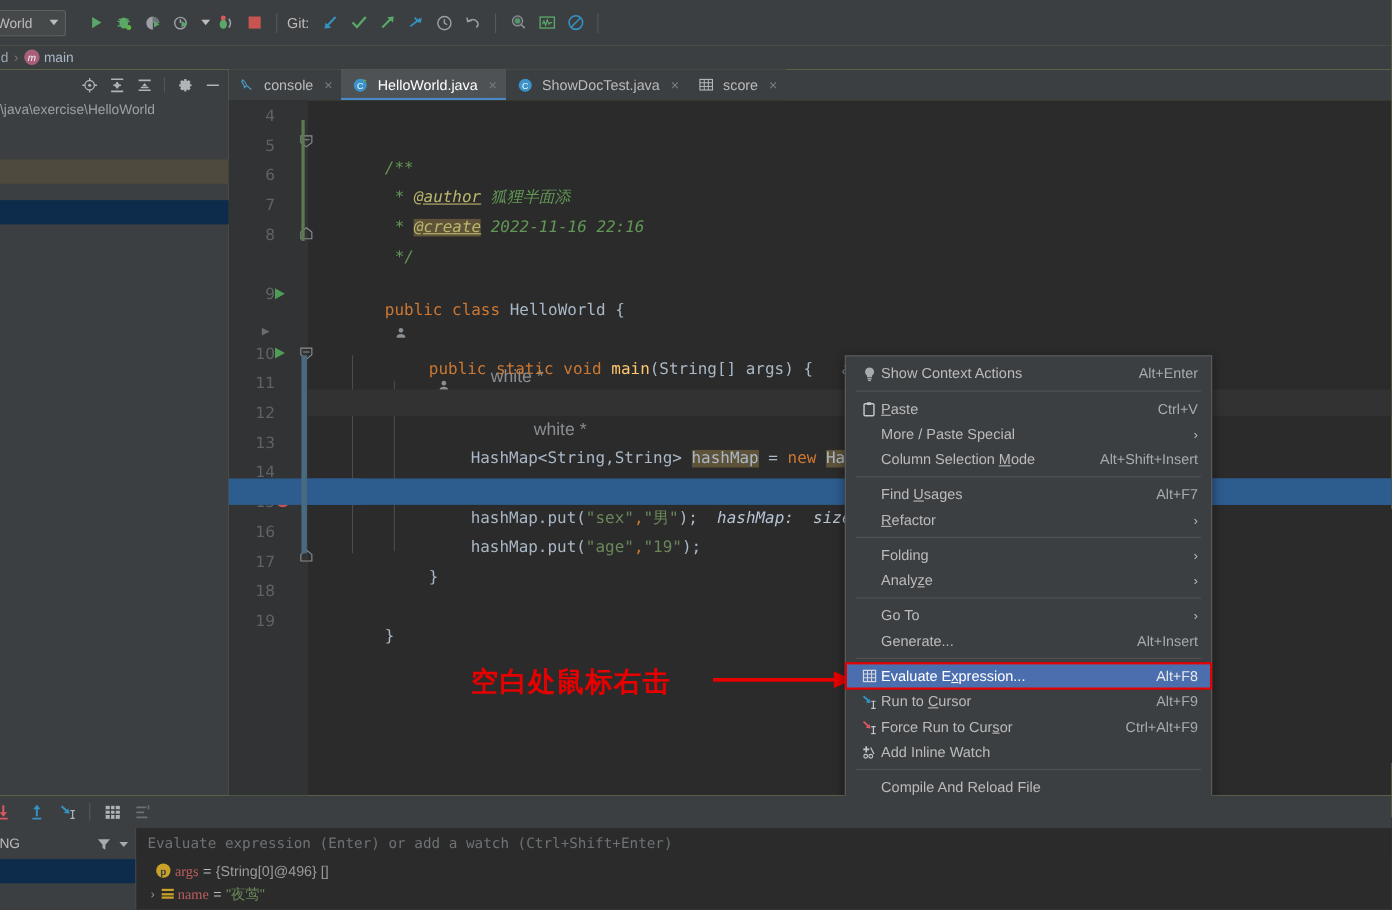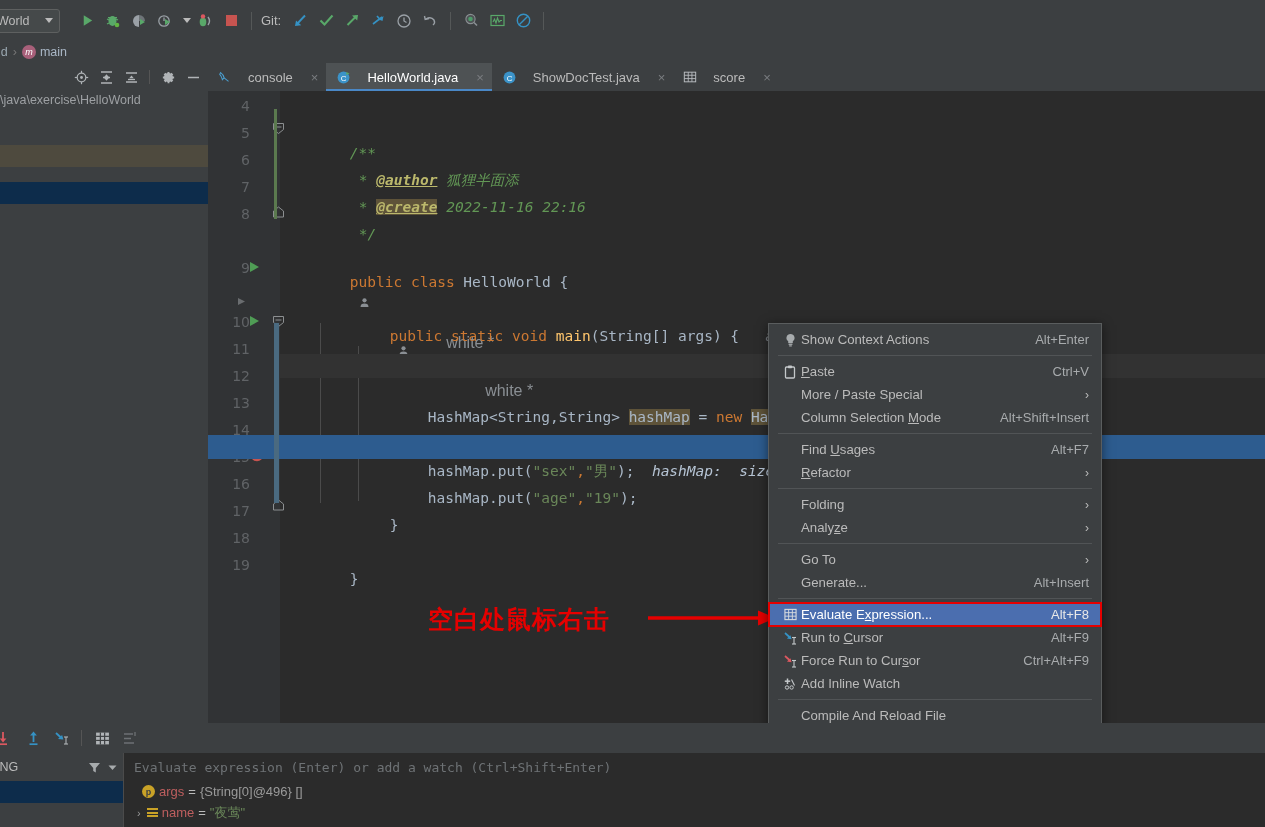--- a/index.html
+++ b/index.html
@@ -36,41 +36,41 @@
   .lp-head { position:absolute; left:0; top:0; width:208px; height:28px; display:flex; align-items:center;
              justify-content:flex-end; padding-right:4px; gap:3px; }
   .lp-ico { width:22px;height:22px;display:flex;align-items:center;justify-content:center; }
   .lp-sep { width:1px;height:14px;background:#555;margin:0 4px; }
   .lp-path { position:absolute; left:0; top:30px; font-size:12.5px; color:#9da0a3; white-space:nowrap; }
   .lp-rows { position:absolute; left:0; top:56px; width:208px; }
   .lp-row { height:21px; }
 
   
   .tabsbar { position:absolute; left:208px; top:63px; width:1057px; height:28px; background:#3c3f41; display:flex; }
-  .tab { height:28px; display:flex; align-items:center; padding:0 8px 0 10px; gap:16px;
+  .tab { height:28px; display:flex; align-items:center; padding:0 8px 0 10px; gap:8px;
          font-size:13px; color:#bbbbbb; position:relative; background:#3c3f41; }
   .tab.active { background:#4e5254; color:#ffffff; }
   .tab.active::after { content:""; position:absolute; left:0; bottom:0; width:100%; height:2px; background:#4a88c7; }
   .tab .x { color:#7a7d80; font-size:13px; margin-left:2px; }
 
   
   .editor { position:absolute; left:208px; top:91px; width:1057px; height:632px; background:#2b2b2b;
             font-family:"DejaVu Sans Mono", monospace; font-size:14.5px; }
   .gutter { position:absolute; left:0; top:0; width:72px; height:632px; background:#313335; }
   .lnum { position:absolute; right:30px; color:#606366; font-size:14px; font-family:"DejaVu Sans", sans-serif; }
   .codearea { position:absolute; left:72px; top:0; right:0; height:632px; }
   .cline { position:absolute; left:0; right:0; height:24px; white-space:pre; font-size:14.5px; line-height:24px; }
   .sel-line { background:#2d5c8f; }
   .stripe-green { position:absolute; left:66px; width:3px; background:#5b7a4f; }
   .stripe-blue { position:absolute; left:66px; width:5px; background:#4a6a80; }
   .indentguide { position:absolute; width:1px; background:#4b4b4b; }
 
   
   .kw { color:#cc7832; } .str { color:#6a8759; }
-  .cmt { color:#629755; font-style:italic; } .tag { color:#bbb86c; text-decoration:underline; font-style:italic; font-weight:bold;}
+  .cmt { color:#629755; font-style:italic; } .tag { color:#bbb86c; text-decoration:underline; font-style:italic; font-weight:normal;}
   .tagbg { background:#5e5339; }
   .ident { color:#a9b7c6; } .mth { color:#ffc66d; }
   .varhl { background:#5e5339; }
   .inlay { color:#787d82; font-style:italic; }
   .implusr { color:#8a8f94; font-size:16px; font-family:"Liberation Sans",sans-serif; font-style:normal; }
 
   
   .anno { position:absolute; color:#e60000; font-size:25px; font-weight:bold; white-space:nowrap;
           font-family:"DejaVu Sans", sans-serif; letter-spacing:1px; }
 
@@ -94,21 +94,21 @@
   .bt-ico { width:26px;height:26px;display:flex;align-items:center;justify-content:center; }
   .bt-sep { width:1px;height:16px;background:#555;margin:0 5px; }
   .bframes { position:absolute; left:0; top:30px; width:124px; height:74px; background:#3c3f41; }
   .bf-head { height:28px; display:flex; align-items:center; padding-left:0; font-size:12.5px; color:#bbb; }
   .bf-row { height:22px; background:#0d2c4b; }
   .bvars { position:absolute; left:124px; top:30px; right:0; height:74px; background:#2b2b2b;text-align:right; }
   .evalbar { height:28px; background:#3c3f41; display:flex; align-items:center; }
   .evalinput { flex:1; height:28px; background:#2b2b2b; display:flex; align-items:center; padding-left:10px;
                font-family:"DejaVu Sans Mono", monospace; font-size:13px; color:#6e7275; }
   .vrow { height:21px; display:flex; align-items:center; font-size:13px; padding-left:18px; gap:4px; color:#bbb; }
-  .vname { color:#bf5f5f; } .veq { color:#bbb; } .vval { color:#9a9a9a; }
+  .vname { color:#bf5f5f;font-family:Liberation Serif, serif; } .veq { color:#bbb; } .vval { color:#9a9a9a; }
   .pill { width:13px;height:13px;border-radius:50%;background:#c9a227;color:#3c3f41;font-size:9px;font-weight:bold;
           display:flex;align-items:center;justify-content:center; }
   .bars { display:flex;flex-direction:column;gap:1.5px; }
   .bars i { display:block; width:11px;height:2px;background:#c9a227; }
   .twisty { color:#9a9a9a; font-size:11px; margin-right:2px; }
 
   .vsplit { position:absolute; left:123px; top:30px; width:1px; height:74px; background:#4b4b4b; }
 </style>
 </head>
 <body>

